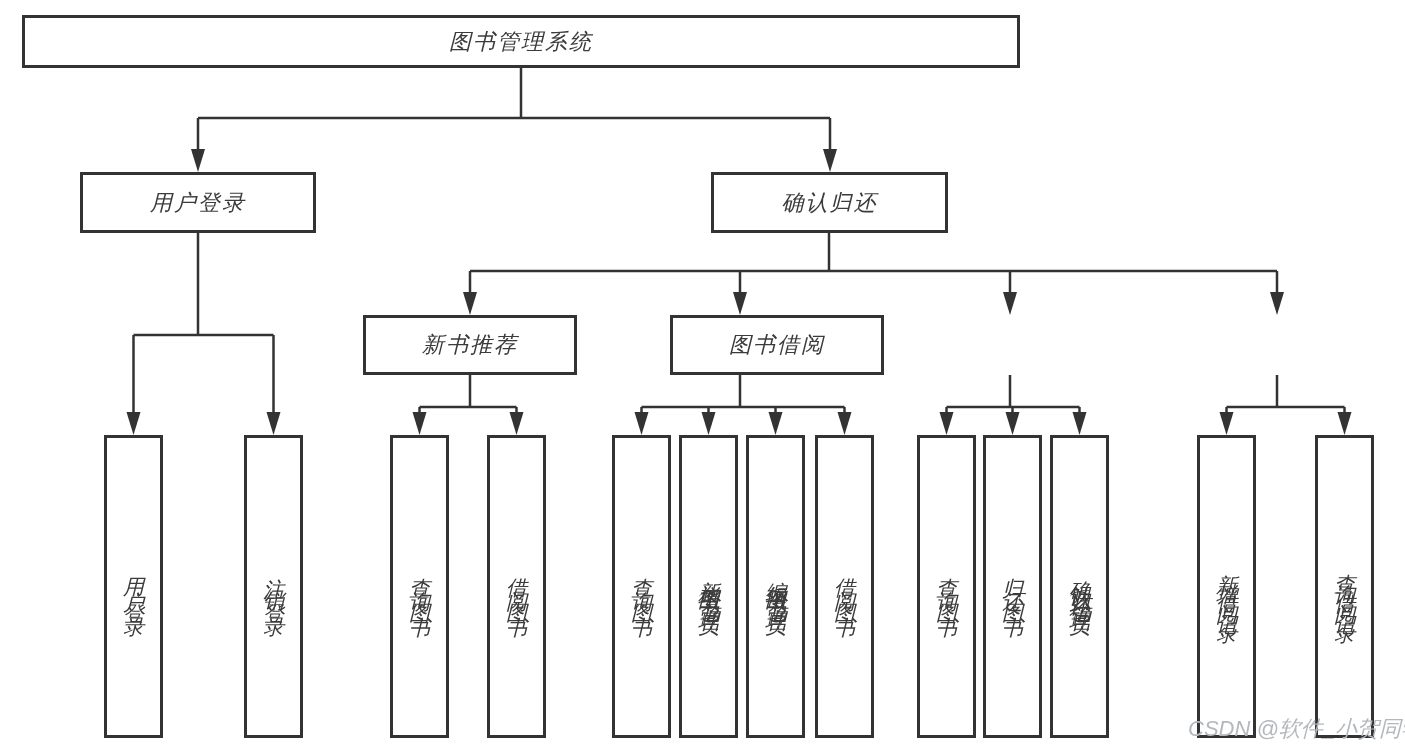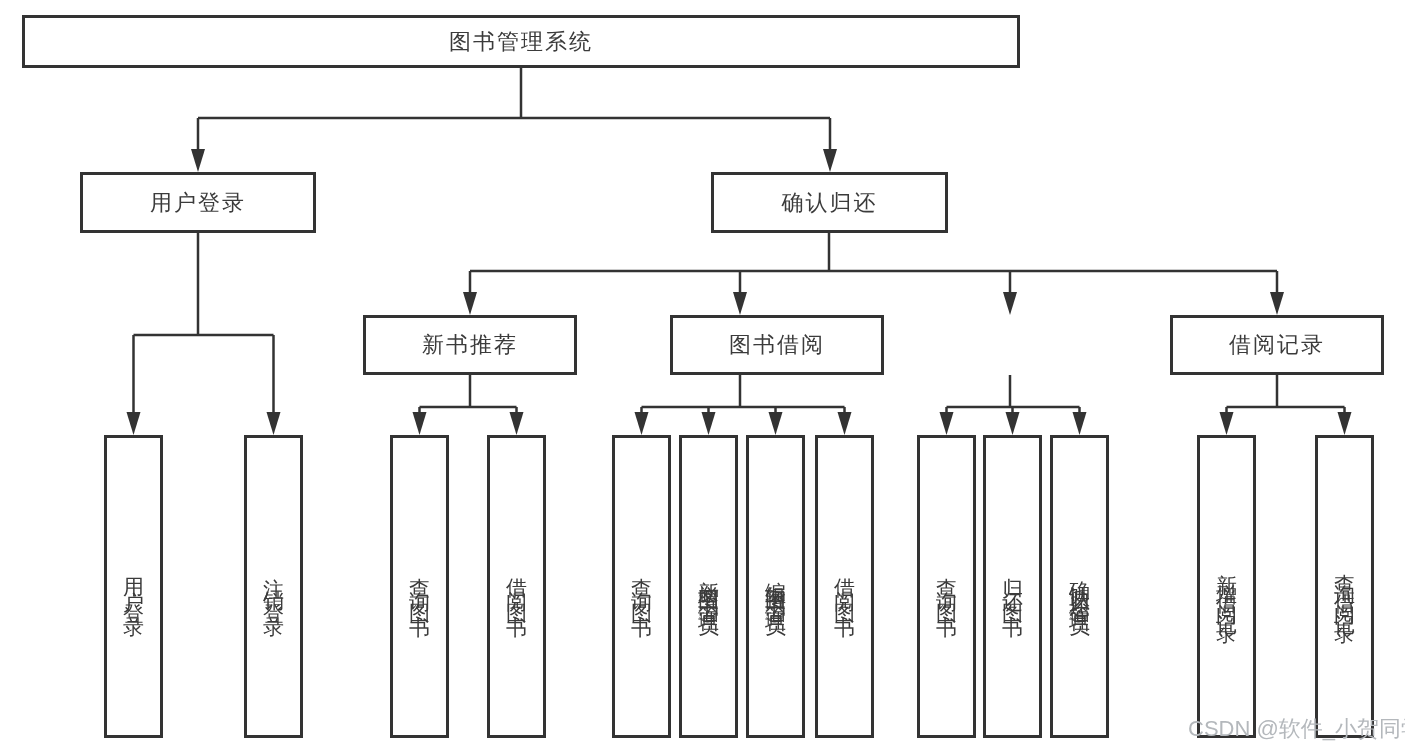--- a/index.html
+++ b/index.html
@@ -7,20 +7,21 @@
     padding: 0;
     background: #ffffff;
     font-family: "Liberation Sans", "DejaVu Sans", sans-serif;
   }
   #stage {
     position: relative;
     width: 1405px;
     height: 747px;
     background: #ffffff;
     overflow: hidden;
+    font-style: italic;
   }
   #connectors {
     position: absolute;
     left: 0; top: 0;
     width: 1405px;
     height: 747px;
     z-index: 0;
   }
   .node {
     position: absolute;
@@ -177,23 +178,20 @@
   <div class="node lv1-b">
     <span class="lbl">确认归还</span>
   </div>
 
   <div class="node lv2 lv2-a">
     <span class="lbl">新书推荐</span>
   </div>
   <div class="node lv2 lv2-b">
     <span class="lbl">图书借阅</span>
   </div>
-  <div class="node lv2 lv2-d">
-    <span class="lbl">借阅记录</span>
-  </div>
 
   <div class="leaf lf1 sp-wide">
     <span class="lbl">用户登录</span>
   </div>
   <div class="leaf lf2 sp-wide">
     <span class="lbl">注销登录</span>
   </div>
   <div class="leaf lf3 sp-wide">
     <span class="lbl">查询图书</span>
   </div>

